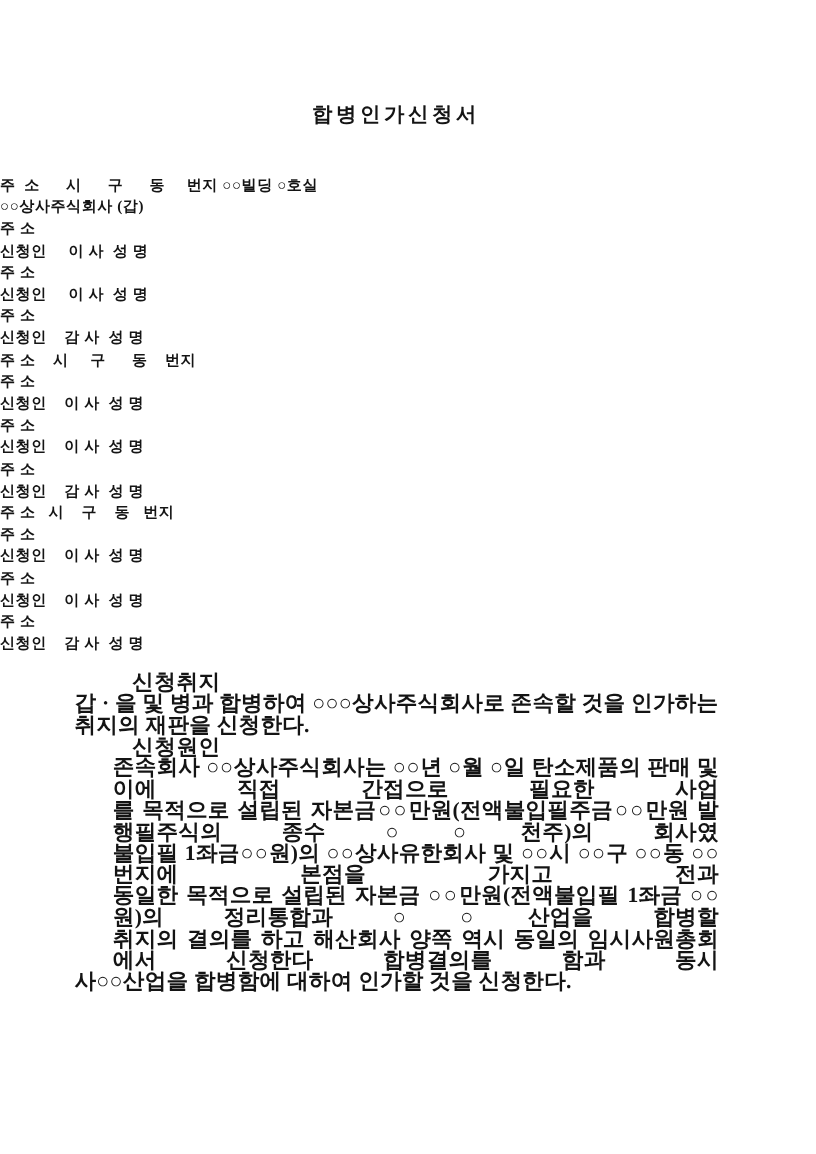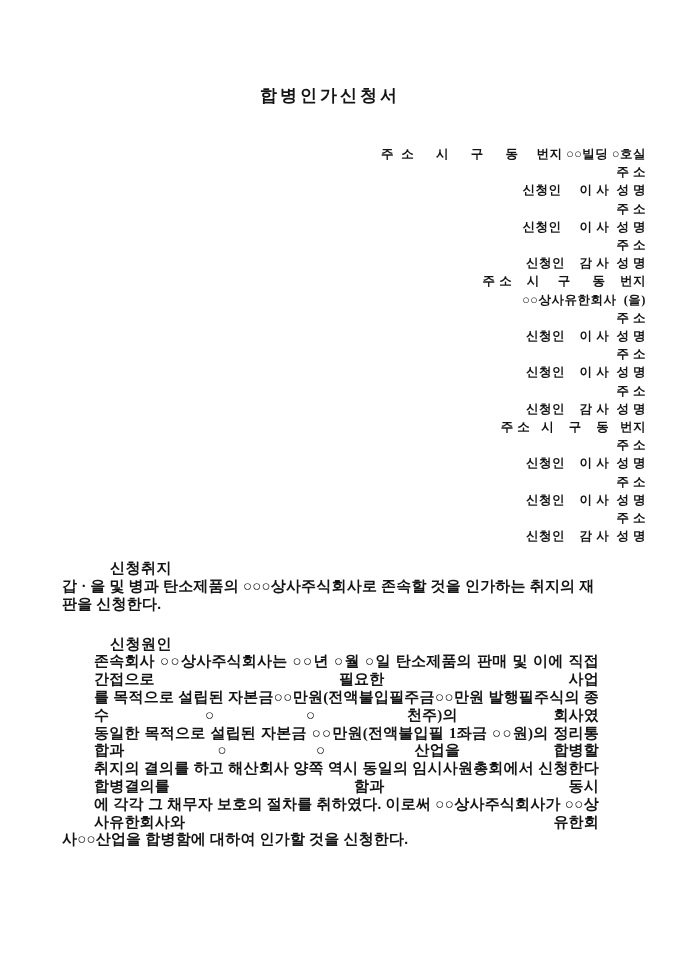--- a/index.html
+++ b/index.html
@@ -23,44 +23,44 @@
     margin: 0;
     padding-top: 84px;
     text-align: center;
     font-size: 17px;
     letter-spacing: 3px;
     font-weight: bold;
   }
   .header-block {
     margin-top: 38px;
     padding-right: 14px;
-    text-align: right;
+    text-align: left;
     font-size: 12.5px;
     line-height: 18.2px;
     letter-spacing: 0.5px;
   }
   .header-line {
     white-space: pre;
   }
   .content {
     padding: 0 61px 0 62px;
-    font-size: 15px;
+    font-size: 18px;
   }
   .section-heading {
     padding-left: 48px;
     line-height: 18px;
     letter-spacing: 0.5px;
   }
   .purpose-heading { margin-top: 14px; }
   .purpose-text {
     margin: 0;
     line-height: 18px;
     letter-spacing: 0.2px;
   }
-  .reason-heading { margin-top: 22px; }
+  .reason-heading { }
   .reason-body {
     line-height: 17.8px;
   }
   .jline {
     text-align: justify;
     text-align-last: justify;
     letter-spacing: 0.2px;
     margin-left: 32px;
   }
   .jline-last {
@@ -71,53 +71,53 @@
 </style>
 </head>
 <body>
 
 <div class="page">
 
   <h1 class="doc-title">합병인가신청서</h1>
 
   <div class="header-block">
     <div class="header-line">주  소      시      구      동     번지 ○○빌딩 ○호실</div>
+    <div class="header-line">○○상사주식회사 (갑)</div>
     <div class="header-line">주 소</div>
     <div class="header-line">신청인     이 사  성 명</div>
     <div class="header-line">주 소</div>
     <div class="header-line">신청인     이 사  성 명</div>
     <div class="header-line">주 소</div>
     <div class="header-line">신청인    감 사  성 명</div>
     <div class="header-line">주 소    시     구      동    번지</div>
-    <div class="header-line">○○상사유한회사  (을)</div>
     <div class="header-line">주 소</div>
     <div class="header-line">신청인    이 사  성 명</div>
     <div class="header-line">주 소</div>
     <div class="header-line">신청인    이 사  성 명</div>
     <div class="header-line">주 소</div>
     <div class="header-line">신청인    감 사  성 명</div>
     <div class="header-line">주 소   시    구    동   번지</div>
     <div class="header-line">주 소</div>
     <div class="header-line">신청인    이 사  성 명</div>
     <div class="header-line">주 소</div>
     <div class="header-line">신청인    이 사  성 명</div>
     <div class="header-line">주 소</div>
     <div class="header-line">신청인    감 사  성 명</div>
   </div>
 
   <div class="content">
 
     <div class="section-heading purpose-heading">신청취지</div>
-    <p class="purpose-text">갑 · 을 및 병과 탄소제품의  ○○○상사주식회사로 존속할 것을 인가하는 취지의 재판을 신청한다.</p>
+    <p class="purpose-text">갑 · 을 및 병과 합병하여  ○○○상사주식회사로 존속할 것을 인가하는 취지의 재판을 신청한다.</p>
 
     <div class="section-heading reason-heading">신청원인</div>
     <div class="reason-body">
       <div class="jline">존속회사 ○○상사주식회사는 ○○년 ○월 ○일 탄소제품의 판매 및 이에 직접 간접으로 필요한 사업</div>
       <div class="jline">를 목적으로 설립된 자본금○○만원(전액불입필주금○○만원 발행필주식의 종수 ○○천주)의 회사였</div>
+      <div class="jline">불입필 1좌금○○원)의 ○○상사유한회사 및 ○○시 ○○구 ○○동 ○○번지에 본점을 가지고 전과</div>
       <div class="jline">동일한 목적으로 설립된 자본금 ○○만원(전액불입필 1좌금 ○○원)의 정리통합과 ○○산업을 합병할</div>
       <div class="jline">취지의 결의를 하고 해산회사 양쪽 역시 동일의 임시사원총회에서 신청한다 합병결의를 함과 동시</div>
-      <div class="jline">에 각각 그 채무자 보호의 절차를 취하였다. 이로써 ○○상사주식회사가 ○○상사유한회사와 유한회</div>
       <div class="jline-last">사○○산업을 합병함에 대하여 인가할 것을 신청한다.</div>
     </div>
 
   </div>
 
 </div>
 
 </body></html>

